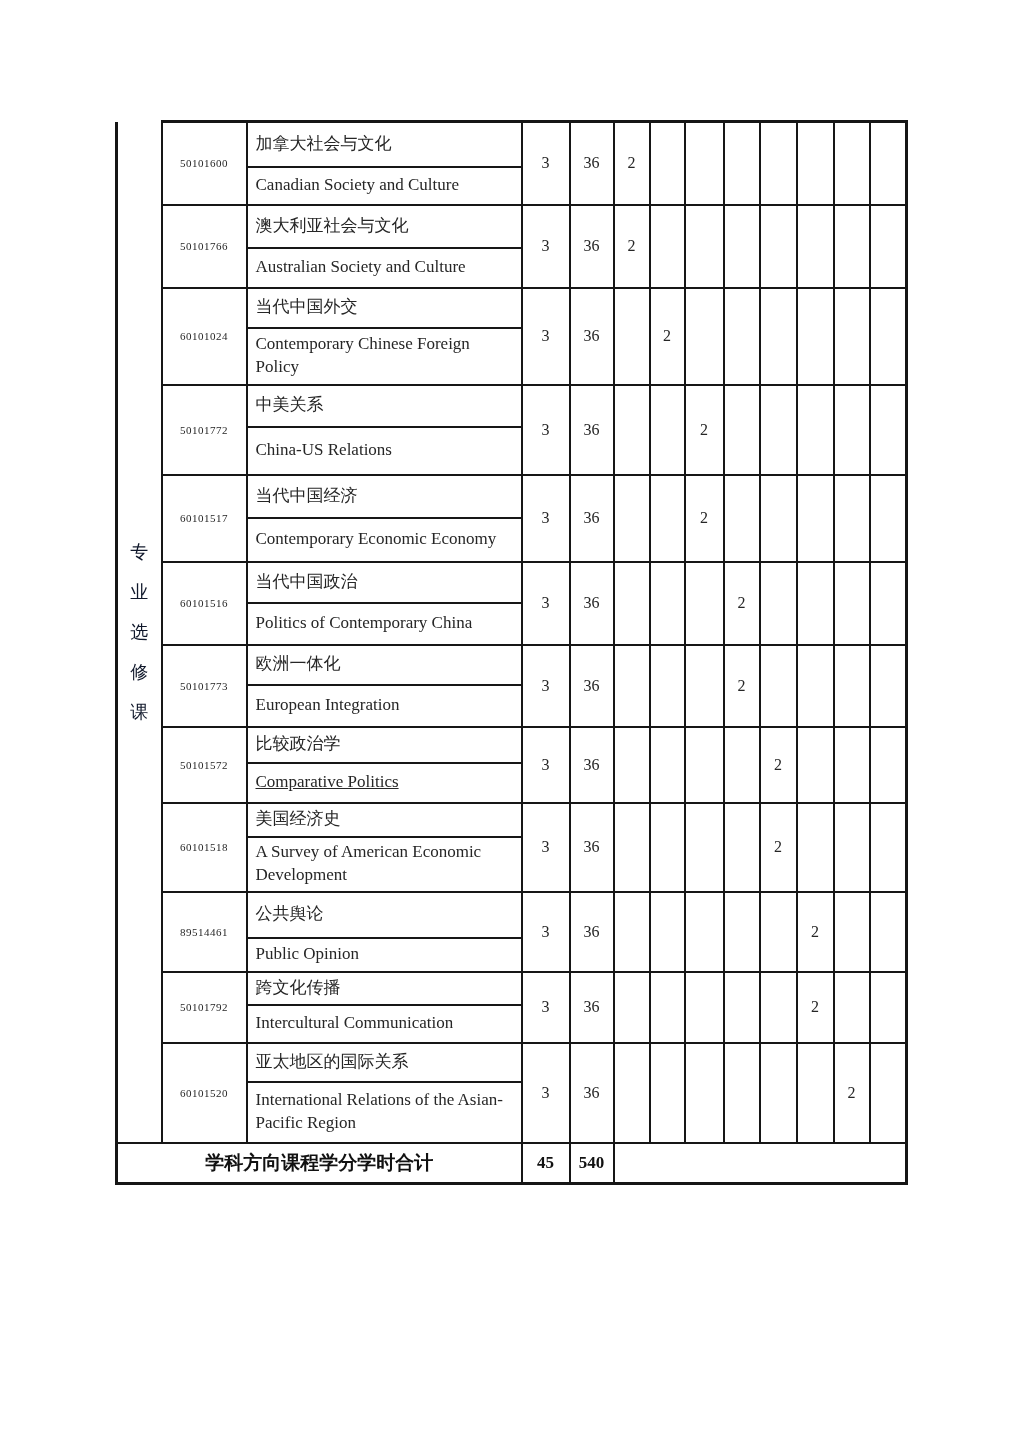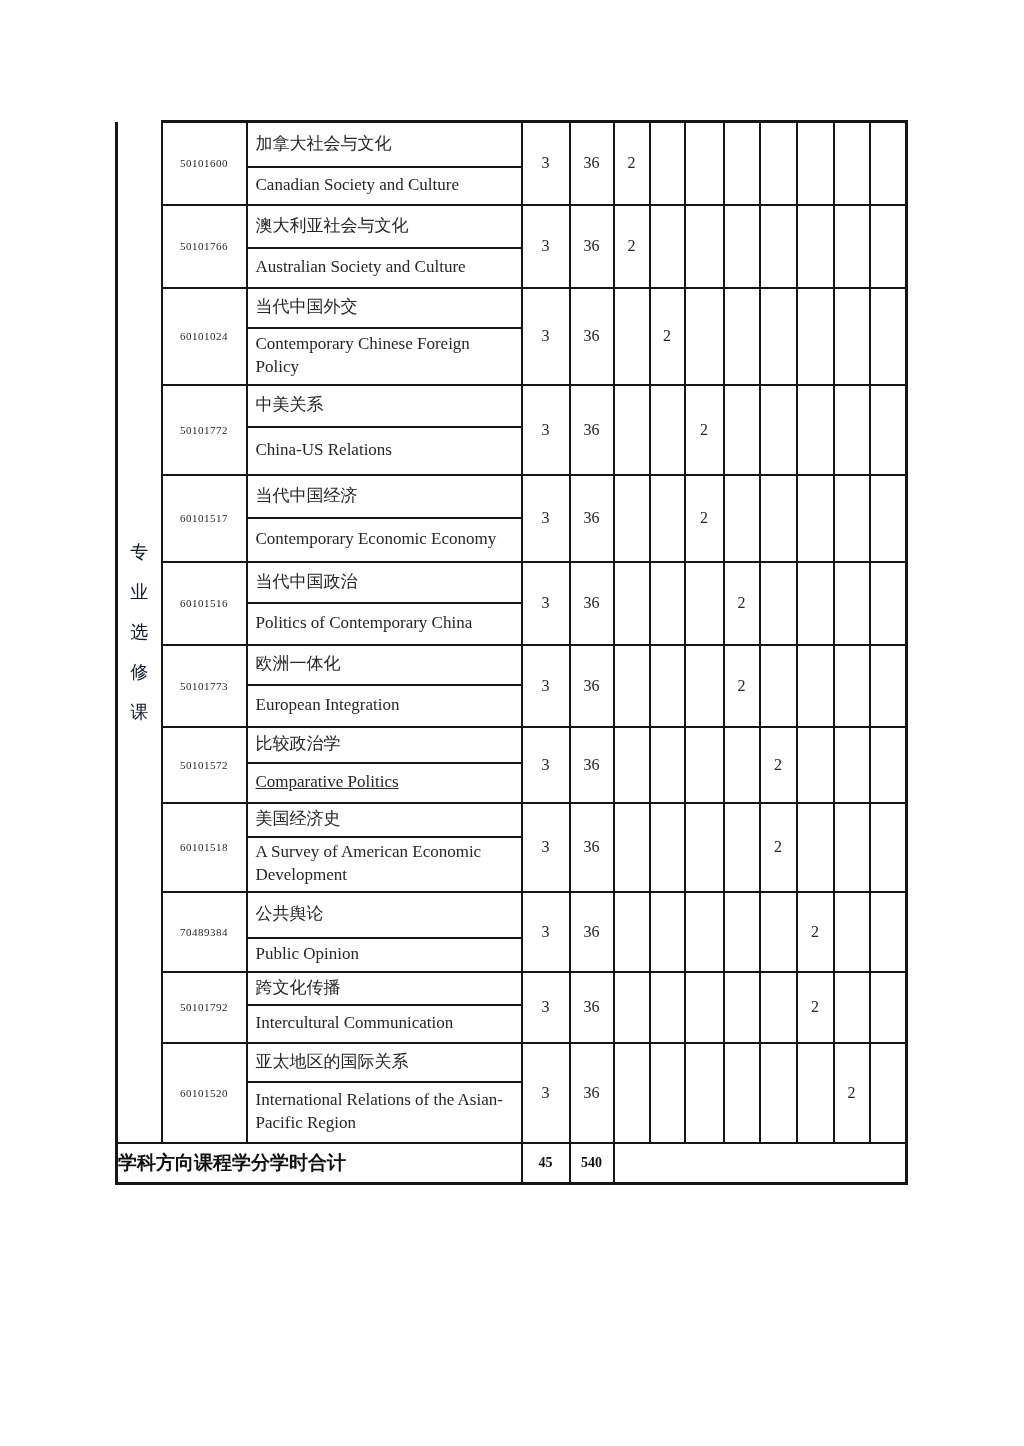--- a/index.html
+++ b/index.html
@@ -56,28 +56,29 @@
     line-height: 1.35;
   }
   td.num {
     text-align: center;
     font-size: 16px;
   }
   tr.summary-row td {
     height: 38px;
   }
   td.summary-label {
+    text-align: center;
     font-weight: bold;
     font-size: 19px;
     color: #111111;
   }
   td.total-num {
     text-align: center;
     font-weight: bold;
-    font-size: 14px;
+    font-size: 17px;
     color: #111111;
   }
 </style>
 </head>
 <body>
 
 <div class="table-wrap">
   <table class="curriculum">
     <colgroup>
       <col style="width:45px">
@@ -246,21 +247,21 @@
           <td rowspan="2" class="num sem"></td>
           <td rowspan="2" class="num sem">2</td>
           <td rowspan="2" class="num sem"></td>
           <td rowspan="2" class="num sem"></td>
           <td rowspan="2" class="num sem"></td>
         </tr>
         <tr style="height: 55px;">
           <td class="name en">A Survey of American Economic Development</td>
         </tr>
         <tr style="height: 46px;">
-          <td rowspan="2" class="code">70489384</td>
+          <td rowspan="2" class="code">89514461</td>
           <td class="name cn">公共舆论</td>
           <td rowspan="2" class="num">3</td>
           <td rowspan="2" class="num">36</td>
           <td rowspan="2" class="num sem"></td>
           <td rowspan="2" class="num sem"></td>
           <td rowspan="2" class="num sem"></td>
           <td rowspan="2" class="num sem"></td>
           <td rowspan="2" class="num sem"></td>
           <td rowspan="2" class="num sem">2</td>
           <td rowspan="2" class="num sem"></td>

